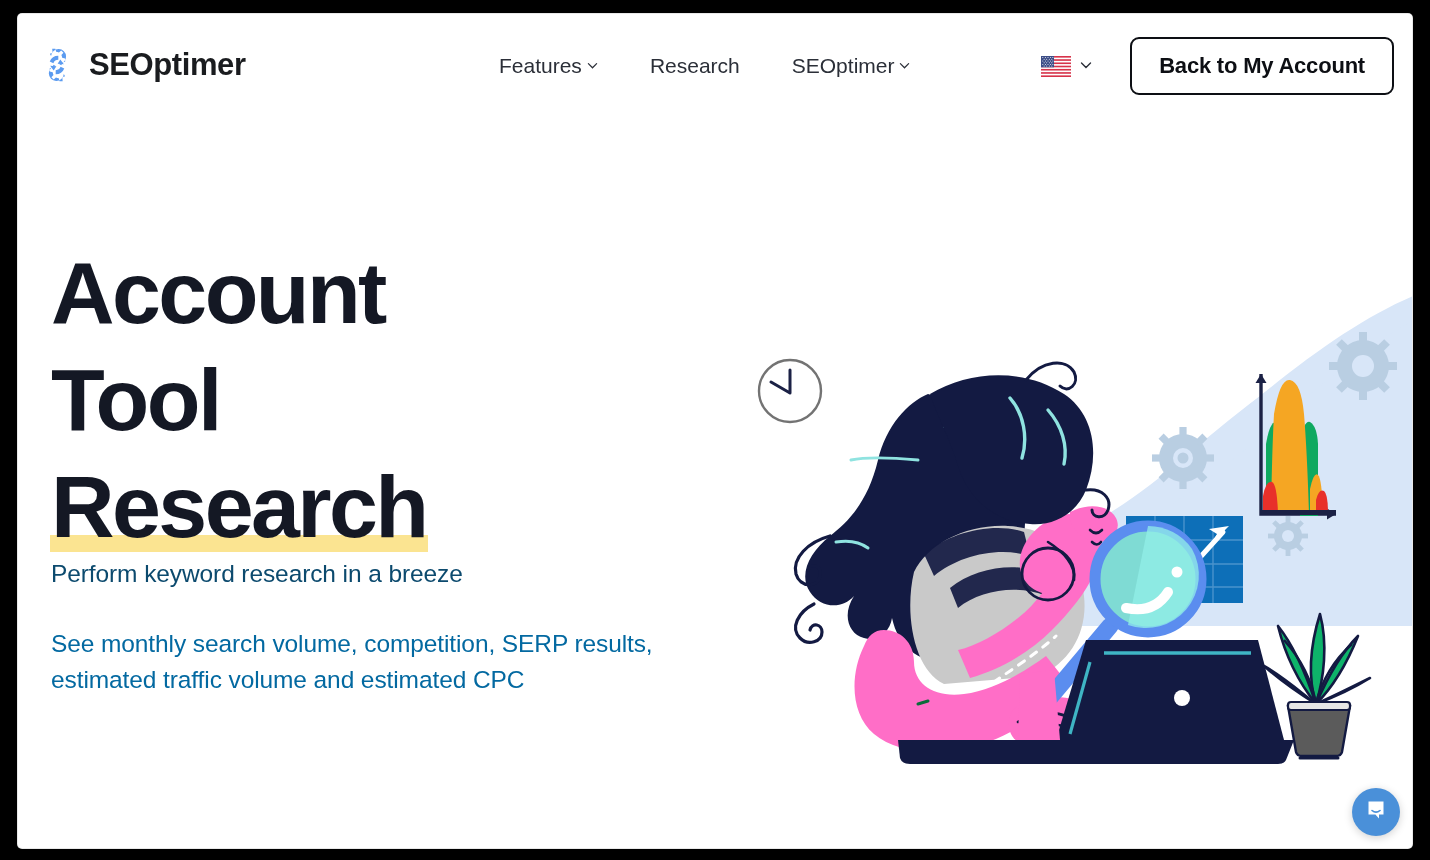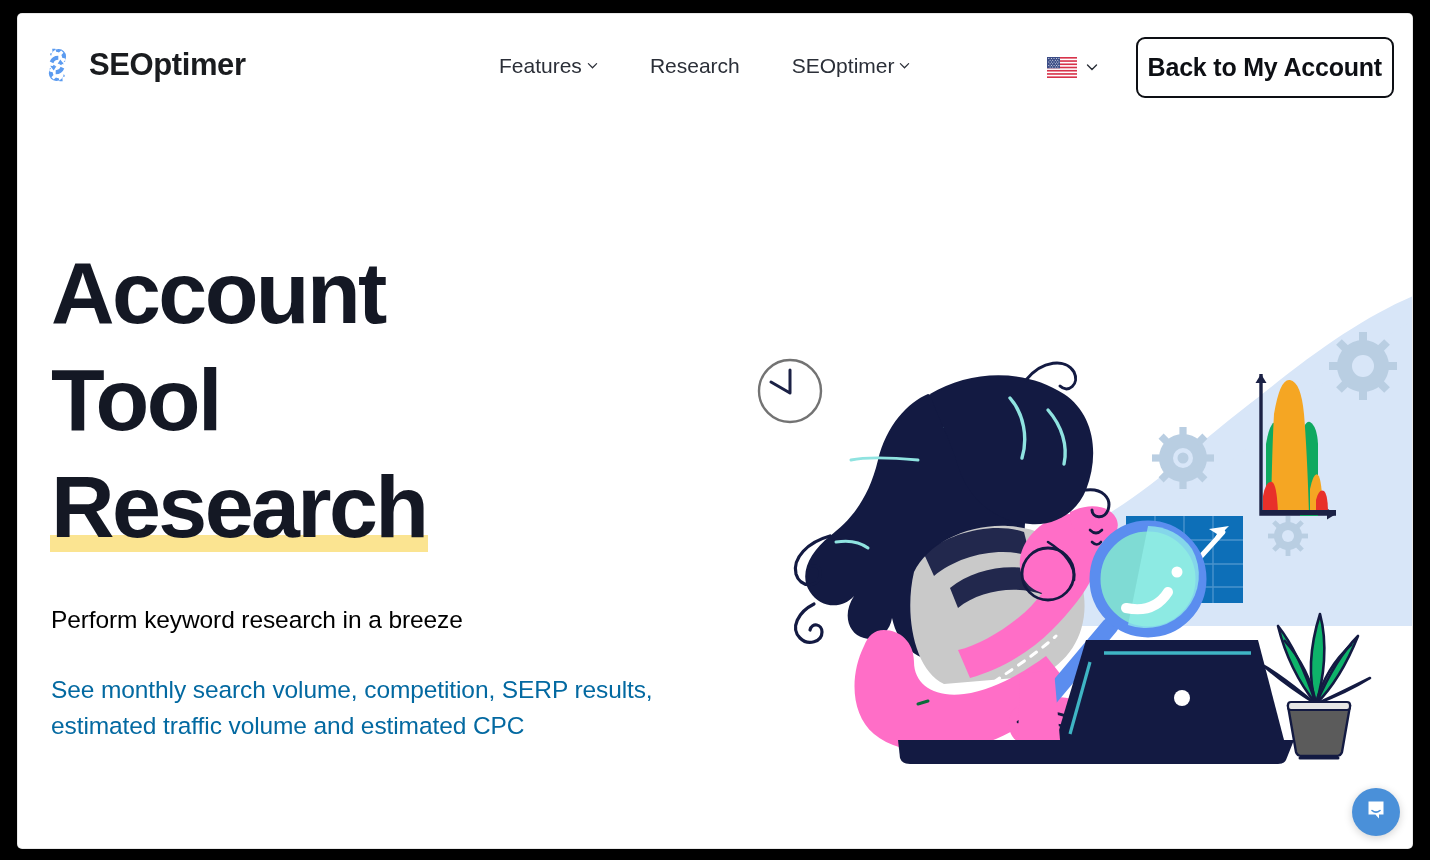--- a/index.html
+++ b/index.html
@@ -50,22 +50,22 @@
     position: absolute; right: 18px; top: 23px;
     display: flex; align-items: center; gap: 38px;
   }
   .lang {
     display: flex; align-items: center; gap: 9px; cursor: pointer;
   }
   .flag { width: 30px; height: 21px; display:block; }
   .account-btn {
     border: 2.5px solid #0d0f14;
     border-radius: 9px;
-    padding: 14px 10px;
-    font-size: 25px; font-weight: bold; color: #0d0f14;
+    padding: 14px 27px;
+    font-size: 22px; font-weight: bold; color: #0d0f14;
     background: #fff; cursor: pointer;
     font-family: "Liberation Sans", sans-serif;
     letter-spacing: -0.2px;
     white-space: nowrap;
   }
 
   
   .hero-left { position: absolute; left: 33px; top: 225px; width: 680px; }
   .hl-title {
     font-size: 88px; line-height: 107px;
@@ -74,22 +74,21 @@
     position: relative;
   }
   .hl-title .line { position: relative; display: block; }
   .mark-hl { position: relative; display: inline-block; z-index: 2; }
   .mark-hl::after {
     content: ""; position: absolute;
     left: -1px; right: -2px; bottom: 8px; height: 17px;
     background: #fbe491; z-index: -1;
   }
   .hl-sub1 {
-    margin-top: 46px;
-    font-size: 24.5px; color: #000000; letter-spacing: -0.1px;
+    font-size: 24.5px; color: #0c4a6e; letter-spacing: -0.1px;
   }
   .hl-sub2 {
     margin-top: 38px;
     font-size: 24.5px; line-height: 36px; color: #0369a1;
     letter-spacing: -0.1px; max-width: 640px;
   }
 
   
   .illus { position: absolute; left: 700px; top: 260px; width: 700px; height: 490px; }
   .illus svg { display: block; width: 700px; height: 490px; }

